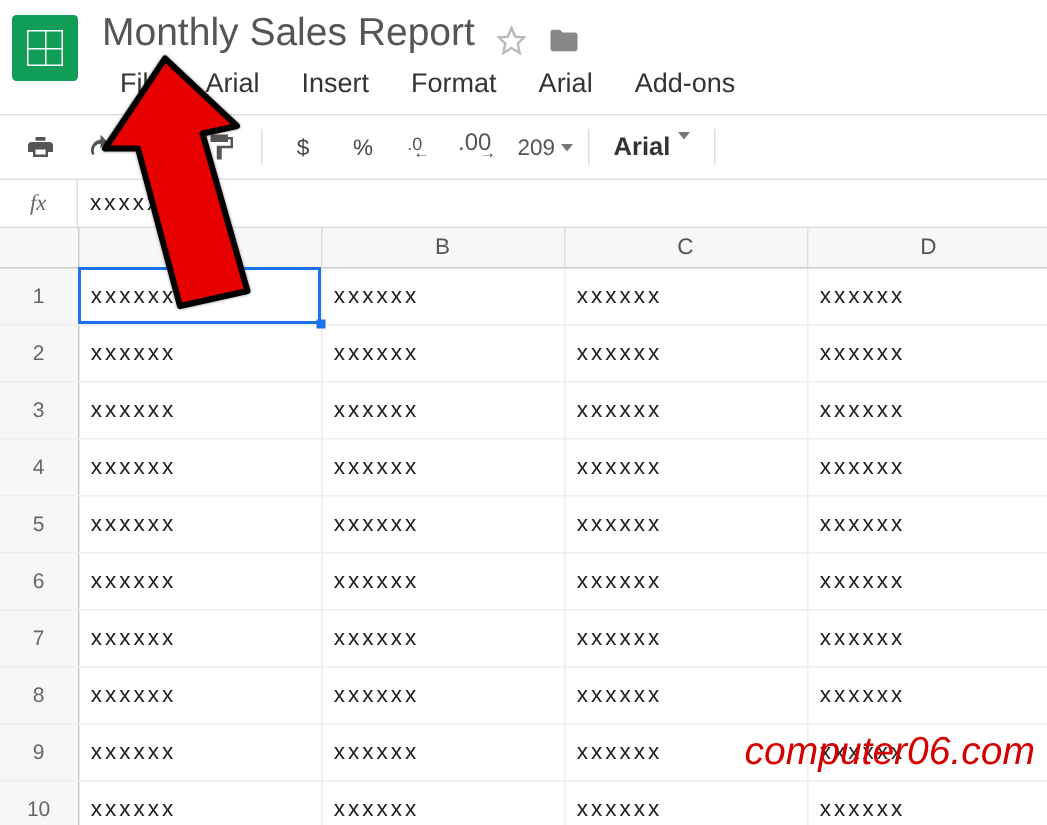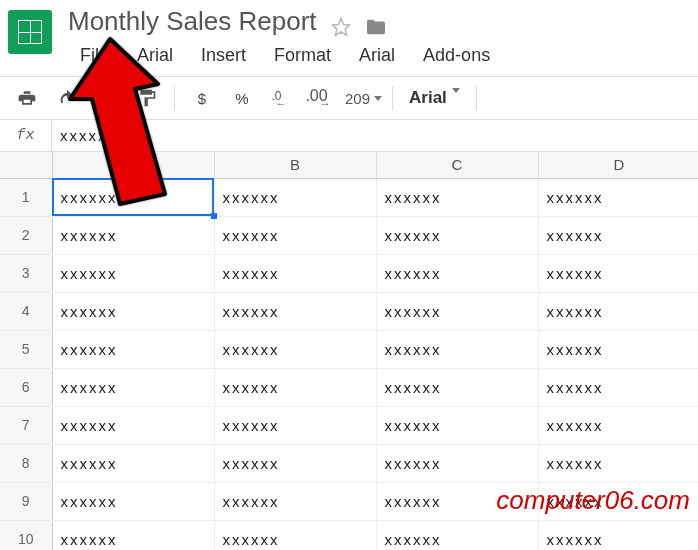--- a/index.html
+++ b/index.html
@@ -107,21 +107,21 @@
   .fx-bar {
     display: flex;
     align-items: center;
     height: 32px;
     border-bottom: 1px solid #ddd;
   }
   .fx-label {
     width: 52px;
     text-align: center;
     font-style: italic;
-    font-family: Liberation Mono, monospace;
+    font-family: Liberation Serif, serif;
     font-size: 15px;
     color: #666;
     border-right: 1px solid #ddd;
     height: 100%;
     line-height: 32px;
   }
   .fx-input {
     flex: 1;
     padding: 0 8px;
     font-size: 15px;

